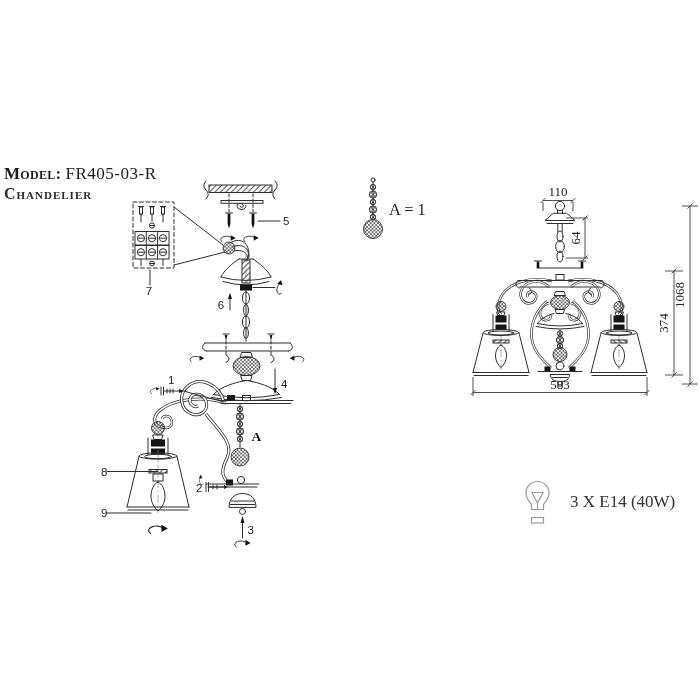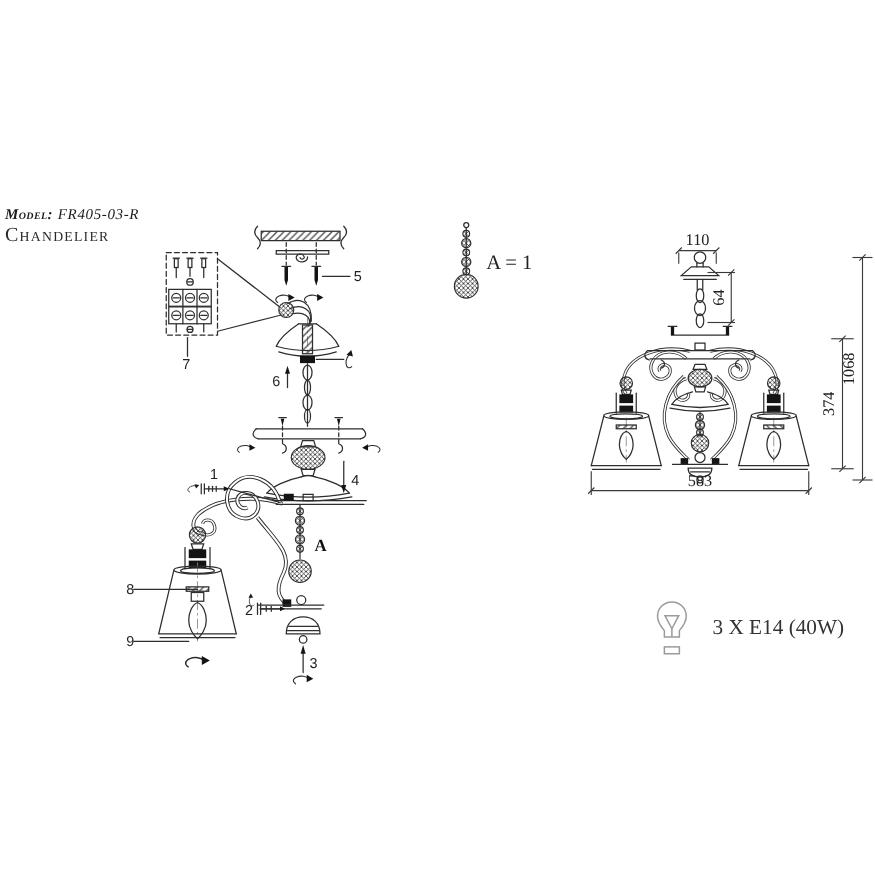--- a/index.html
+++ b/index.html
@@ -1,21 +1,21 @@
 <!DOCTYPE html>
 <html><head>
 <meta charset="utf-8">
 <style>
   html,body{margin:0;padding:0;background:#fff;}
   .page{position:relative;width:700px;height:700px;background:#fff;overflow:hidden;
         font-family:"Liberation Serif",serif;}
   .title-block{position:absolute;left:4px;top:164px;color:#1c1c1c;}
-  .model-line{font-size:12px;font-weight:700;font-variant:small-caps;letter-spacing:.3px;font-style:italic;}
+  .model-line{font-size:17px;font-weight:700;font-variant:small-caps;letter-spacing:.3px;}
   .model-value{font-weight:400;font-variant:normal;margin-left:4px;letter-spacing:.5px;}
-  .type-line{font-size:16px;font-weight:400;font-variant:small-caps;letter-spacing:1px;color:#2a2a2a;margin-top:1px;}
+  .type-line{font-size:16px;font-weight:700;font-variant:small-caps;letter-spacing:1px;color:#2a2a2a;margin-top:1px;}
   svg{position:absolute;left:0;top:0;}
   .ln{stroke:#2e2e2e;fill:none;stroke-width:1;stroke-linecap:round;}
   .fd{fill:#141414;stroke:none;}
   .wf{fill:#fff;}
   .net{fill:url(#net);stroke:#2e2e2e;stroke-width:.9;}
   .hatchf{fill:url(#hatch);stroke:#2e2e2e;stroke-width:1;}
   .dsh{stroke-dasharray:3 2.2;}
   .cl{stroke:#8a8a8a;stroke-width:.7;stroke-dasharray:8 2.5 2 2.5;fill:none;}
   .db3{stroke:#2e2e2e;stroke-width:3.1;fill:none;}
   .dw3{stroke:#fff;stroke-width:1.6;fill:none;}

